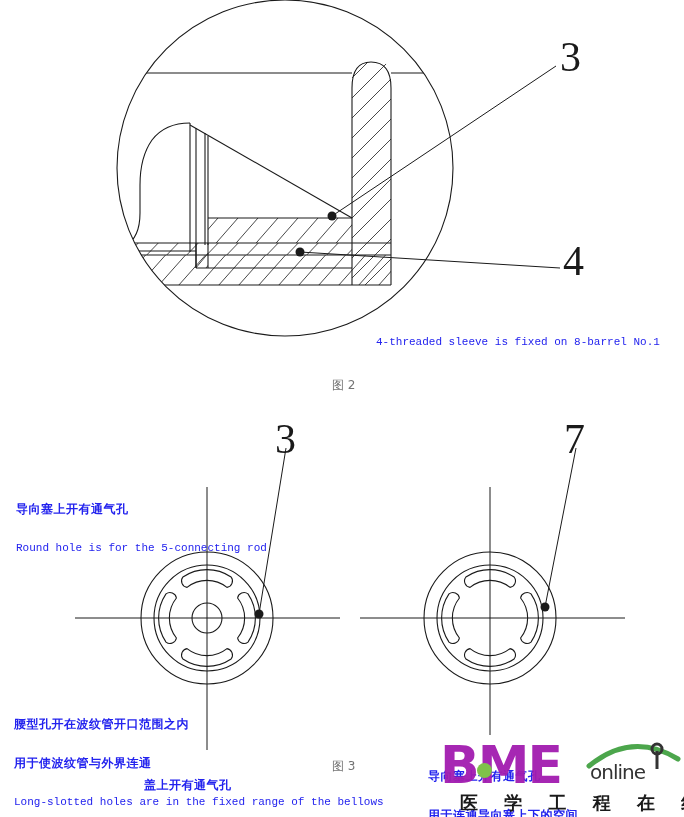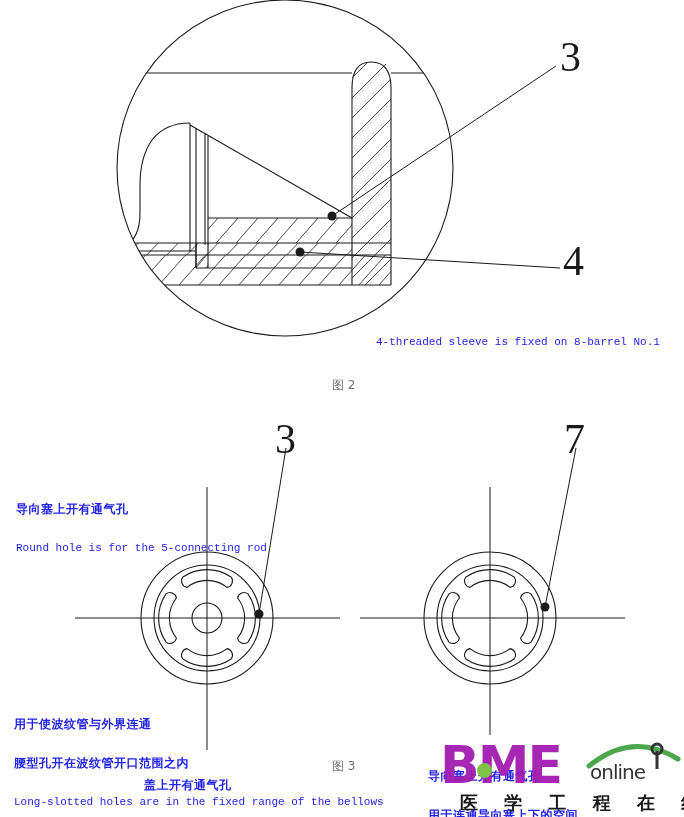--- a/index.html
+++ b/index.html
@@ -340,22 +340,22 @@
 
   <div class="bignum" style="left:275px; top:418px;">3</div>
   <div class="bignum" style="left:564px; top:418px;">7</div>
 
   <div class="txt" style="left:16px; top:477px;">
     <div class="cn">导向塞上开有通气孔</div>
     <div>Round hole is for the 5-connecting rod</div>
   </div>
 
   <div class="txt" style="left:14px; top:692px;">
+    <div class="cn">腰型孔开在波纹管开口范围之内</div>
     <div class="cn">用于使波纹管与外界连通</div>
-    <div class="cn">腰型孔开在波纹管开口范围之内</div>
     <div>Long-slotted holes are in the fixed range of the bellows</div>
     
   </div>
 
   <div class="txt" style="left:144px; top:753px;">
     <div class="cn">盖上开有通气孔</div>
     
   </div>
 
   <div class="figlabel" style="left:332px; top:758px;">图 3</div>

